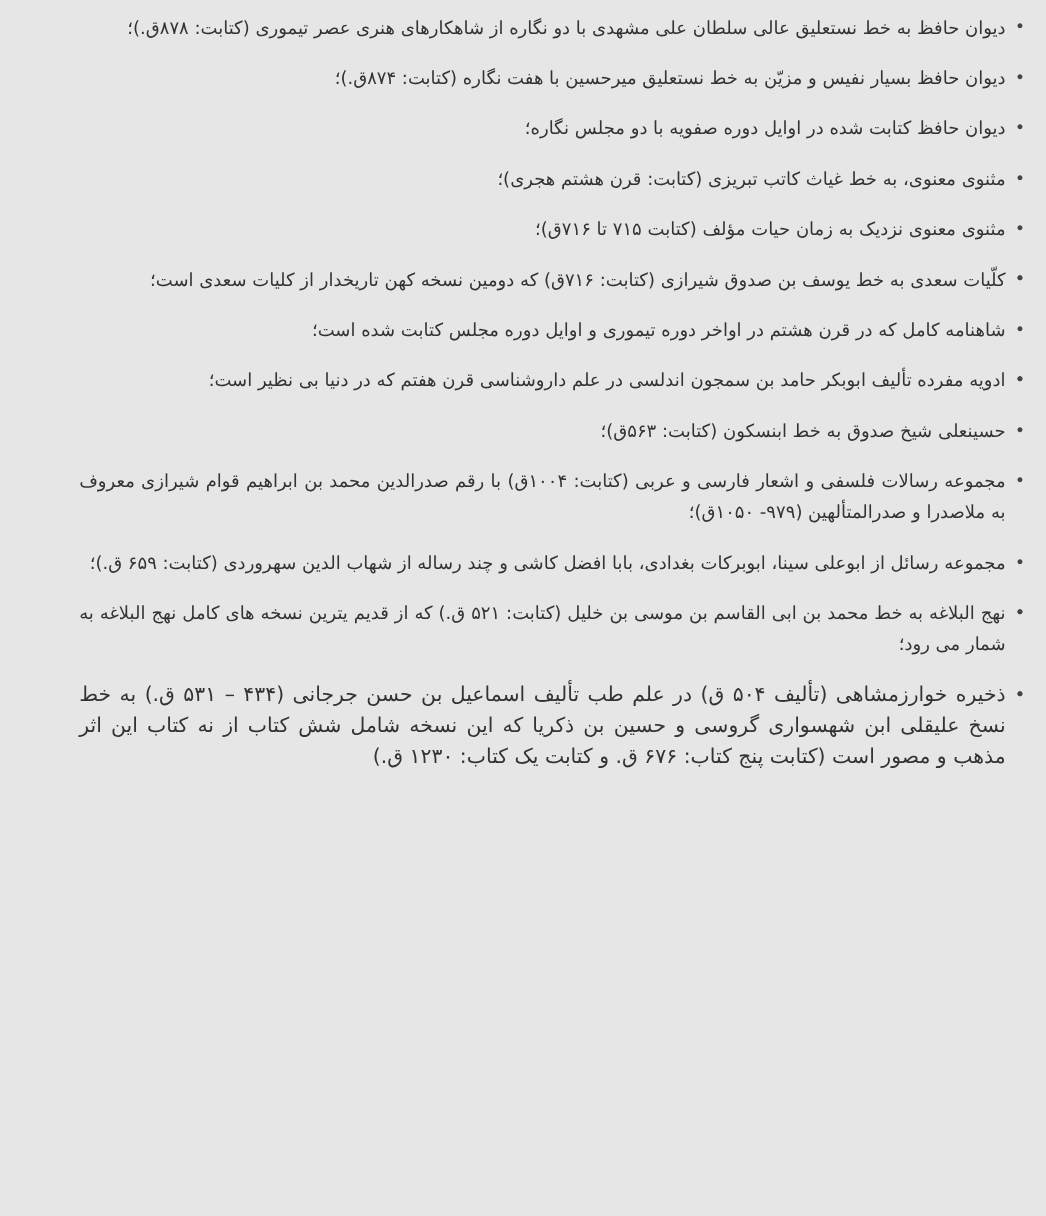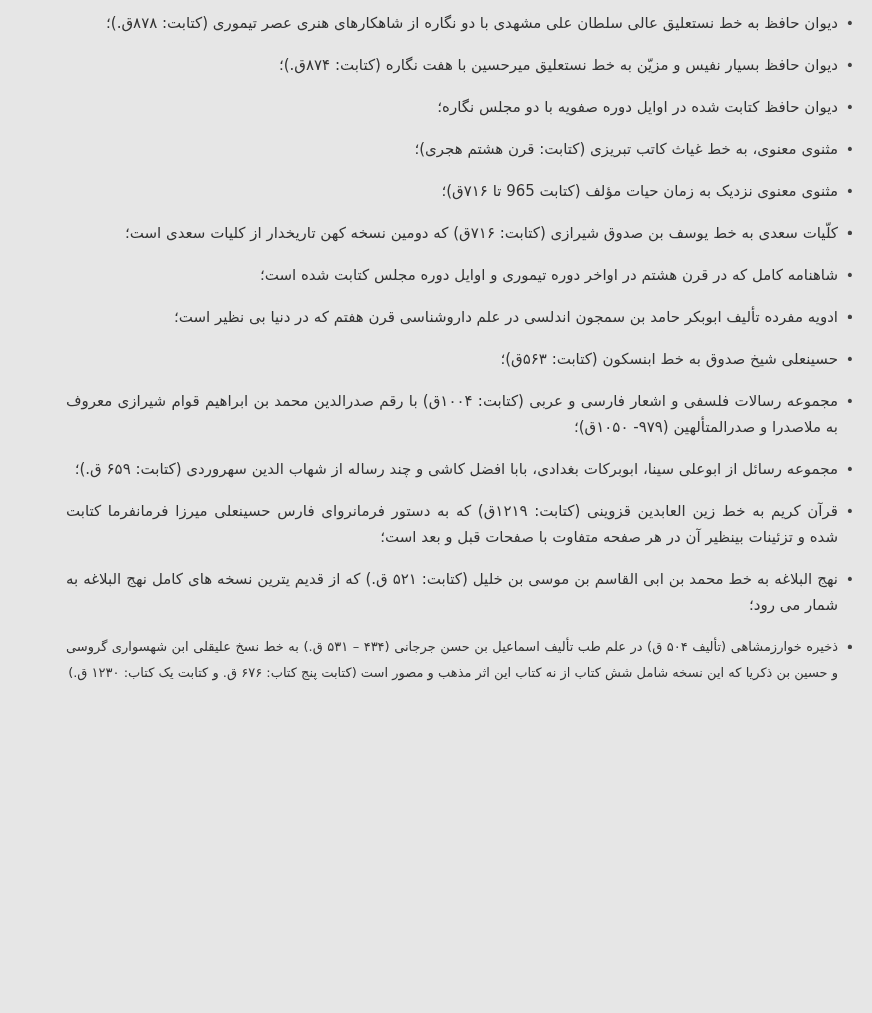--- a/index.html
+++ b/index.html
@@ -34,42 +34,42 @@
     ul.manuscripts li .bullet {
       position: absolute;
       right: -16px;
       top: 0;
       font-size: 14px;
       color: #444;
     }
     p.final-note {
       margin: 0;
       padding: 0 34px 0 66px;
-      font-size: 13px;
+      font-size: 17px;
       line-height: 26px;
       text-align: justify;
     }
   </style>
 </head>
 <body>
 
 <div class="content">
   <ul class="manuscripts">
     <li><span class="bullet">•</span><span>دیوان حافظ به خط نستعلیق عالی سلطان علی مشهدی با دو نگاره از شاهکارهای هنری عصر تیموری (کتابت: ۸۷۸ق.)؛</span></li>
     <li><span class="bullet">•</span><span>دیوان حافظ بسیار نفیس و مزیّن به خط نستعلیق میرحسین با هفت نگاره (کتابت: ۸۷۴ق.)؛</span></li>
     <li><span class="bullet">•</span><span>دیوان حافظ کتابت شده در اوایل دوره صفویه با دو مجلس نگاره؛</span></li>
     <li><span class="bullet">•</span><span>مثنوی معنوی، به خط غیاث کاتب تبریزی (کتابت: قرن هشتم هجری)؛</span></li>
-    <li><span class="bullet">•</span><span>مثنوی معنوی نزدیک به زمان حیات مؤلف (کتابت 965 تا ۷۱۶ق)؛</span></li>
+    <li><span class="bullet">•</span><span>مثنوی معنوی نزدیک به زمان حیات مؤلف (کتابت ۷۱۵ تا ۷۱۶ق)؛</span></li>
     <li><span class="bullet">•</span></li>
     <li><span class="bullet">•</span><span>کلّیات سعدی به خط یوسف بن صدوق شیرازی (کتابت: ۷۱۶ق) که دومین نسخه کهن تاریخدار از کلیات سعدی است؛</span></li>
     <li><span class="bullet">•</span><span>شاهنامه کامل که در قرن هشتم در اواخر دوره تیموری و اوایل دوره مجلس کتابت شده است؛</span></li>
     <li><span class="bullet">•</span></li>
     <li><span class="bullet">•</span><span>ادویه مفرده تألیف ابوبکر حامد بن سمجون اندلسی در علم داروشناسی قرن هفتم که در دنیا بی نظیر است؛</span></li>
     <li><span class="bullet">•</span><span>حسینعلی شیخ صدوق به خط ابنسکون (کتابت: ۵۶۳ق)؛</span></li>
     <li><span class="bullet">•</span><span>مجموعه رسالات فلسفی و اشعار فارسی و عربی (کتابت: ۱۰۰۴ق) با رقم صدرالدین محمد بن ابراهیم قوام شیرازی معروف به ملاصدرا و صدرالمتألهین (۹۷۹- ۱۰۵۰ق)؛</span></li>
     <li><span class="bullet">•</span><span>مجموعه رسائل از ابوعلی سینا، ابوبرکات بغدادی، بابا افضل کاشی و چند رساله از شهاب الدین سهروردی (کتابت: ۶۵۹ ق.)؛</span></li>
-    <li><span class="bullet">•</span><span>قرآن کریم به خط زین العابدین قزوینی (کتابت: ۱۲۱۹ق) که به دستور فرمانروای فارس حسینعلی میرزا فرمانفرما کتابت شده و تزئینات بینظیر آن در هر صفحه متفاوت با صفحات قبل و بعد است؛</span></li>
+    <li><span class="bullet">•</span></li>
     <li><span class="bullet">•</span><span>نهج البلاغه به خط محمد بن ابی القاسم بن موسی بن خلیل (کتابت: ۵۲۱ ق.) که از قدیم یترین نسخه های کامل نهج البلاغه به شمار می رود؛</span></li>
     <li><span class="bullet">•</span></li>
     <li><span class="bullet">•</span></li>
   </ul>
   <p class="final-note">ذخیره خوارزمشاهی (تألیف ۵۰۴ ق) در علم طب تألیف اسماعیل بن حسن جرجانی (۴۳۴ – ۵۳۱ ق.) به خط نسخ  علیقلی ابن شهسواری گروسی و حسین بن ذکریا که این نسخه شامل شش کتاب از نه کتاب این اثر مذهب و مصور است (کتابت پنج کتاب: ۶۷۶ ق. و کتابت یک کتاب: ۱۲۳۰ ق.)</p>
 </div>
 
 </body></html>

